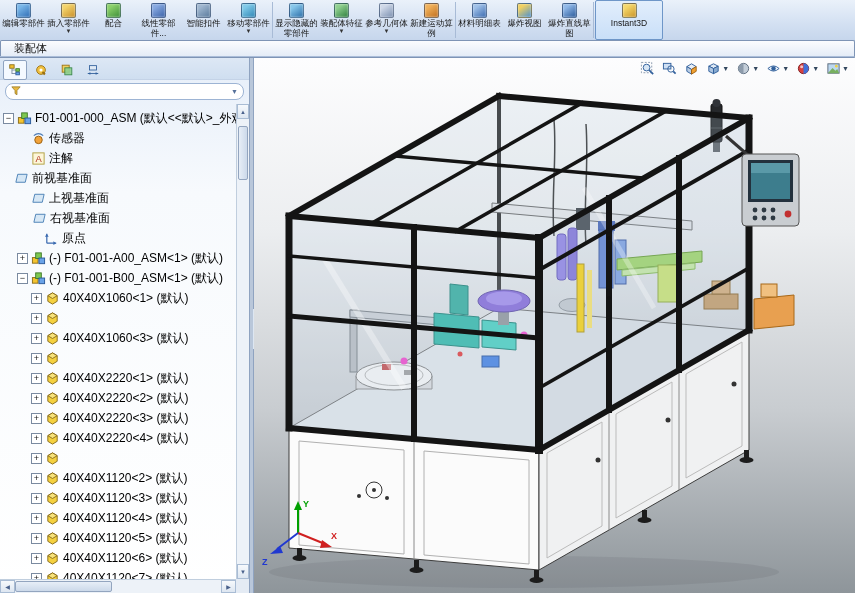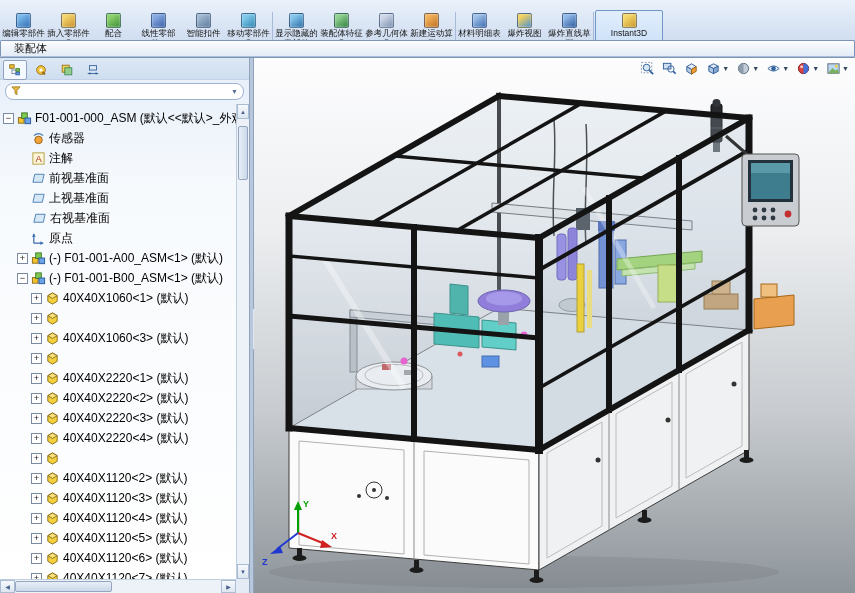--- a/index.html
+++ b/index.html
@@ -2,21 +2,21 @@
 <html><head>
 <meta charset="utf-8">
 <style>
   html,body{margin:0;padding:0;}
   body{width:855px;height:593px;position:relative;overflow:hidden;
        font-family:"Liberation Sans","DejaVu Sans",sans-serif;
        background:#dce6f4;-webkit-font-smoothing:antialiased;}
   
   .ribbon{position:absolute;left:0;top:0;right:0;height:40px;
           background:linear-gradient(180deg,#eaf1fa,#d3e0f2 60%,#c6d6ec);
-          border-bottom:1px solid #8ea4c4;display:flex;align-items:stretch;padding:10px 1px;}
+          border-bottom:1px solid #8ea4c4;display:flex;align-items:stretch;padding:0 1px;}
   .rbtn{width:45px;box-sizing:border-box;display:flex;flex-direction:column;align-items:center;
         justify-content:flex-start;font-size:8.5px;line-height:9.5px;text-align:center;color:#151515;
         cursor:pointer;padding-top:1px;overflow:hidden;border:1px solid transparent;border-radius:2px;}
   .rbtn.ractive{background:linear-gradient(#e2eefc,#c9dff8);border-color:#6e96c8;width:68px;}
   .ricon{width:13px;height:13px;border-radius:2px;border:1px solid rgba(50,70,100,.55);
          margin:1px 0;flex:none;box-shadow:inset 0 0 2px rgba(255,255,255,.7);}
   .rlabel{max-height:29px;overflow:hidden;}
   .rdrop{font-size:6px;color:#333;line-height:5px;}
   .rsep{width:1px;background:#a8bbd6;margin:2px 1px;}
   
@@ -222,48 +222,48 @@
         <div class="trow" style="padding-left: 17px;">
           <span class="texp none"></span>
           <span class="ticon">
             <svg viewBox="0 0 16 16">
               <rect x="2" y="2" width="12" height="12" fill="#fdf6d8" stroke="#b0a040"></rect>
               <text x="8" y="12" font-size="10" text-anchor="middle" fill="#b03020" font-family="Liberation Sans,sans-serif">A</text>
             </svg>
           </span>
           <span class="tlabel">注解</span>
         </div>
+        <div class="trow" style="">
+          <span class="texp none"></span>
+          <span class="ticon">
+            <svg viewBox="0 0 16 16">
+              <polygon points="4,3.5 14,3.5 12,12 2,12" fill="rgba(140,190,230,0.30)" stroke="#4a80b5"></polygon>
+            </svg>
+          </span>
+          <span class="tlabel">前视基准面</span>
+        </div>
         <div class="trow" style="padding-left: 17px;">
           <span class="texp none"></span>
           <span class="ticon">
             <svg viewBox="0 0 16 16">
               <polygon points="4,3.5 14,3.5 12,12 2,12" fill="rgba(140,190,230,0.30)" stroke="#4a80b5"></polygon>
             </svg>
           </span>
-          <span class="tlabel">前视基准面</span>
-        </div>
-        <div class="trow" style="padding-left: 17px;">
-          <span class="texp none"></span>
-          <span class="ticon">
-            <svg viewBox="0 0 16 16">
-              <polygon points="4,3.5 14,3.5 12,12 2,12" fill="rgba(140,190,230,0.30)" stroke="#4a80b5"></polygon>
-            </svg>
-          </span>
           <span class="tlabel">上视基准面</span>
         </div>
         <div class="trow" style="padding-left: 18px;">
           <span class="texp none"></span>
           <span class="ticon">
             <svg viewBox="0 0 16 16">
               <polygon points="4,3.5 14,3.5 12,12 2,12" fill="rgba(140,190,230,0.30)" stroke="#4a80b5"></polygon>
             </svg>
           </span>
           <span class="tlabel">右视基准面</span>
         </div>
-        <div class="trow" style="padding-left: 17px;">
+        <div class="trow" style="padding-left: 30px;">
           <span class="texp none"></span>
           <span class="ticon">
             <svg viewBox="0 0 16 16">
               <path d="M3 13 L13 13 M3 13 L3 3" stroke="#3a6ab0" fill="none" stroke-width="1.3"></path>
               <polygon points="13,13 10,11 10,15" fill="#3a6ab0"></polygon>
               <polygon points="3,3 1,6 5,6" fill="#3a6ab0"></polygon>
             </svg>
           </span>
           <span class="tlabel">原点</span>
         </div>

